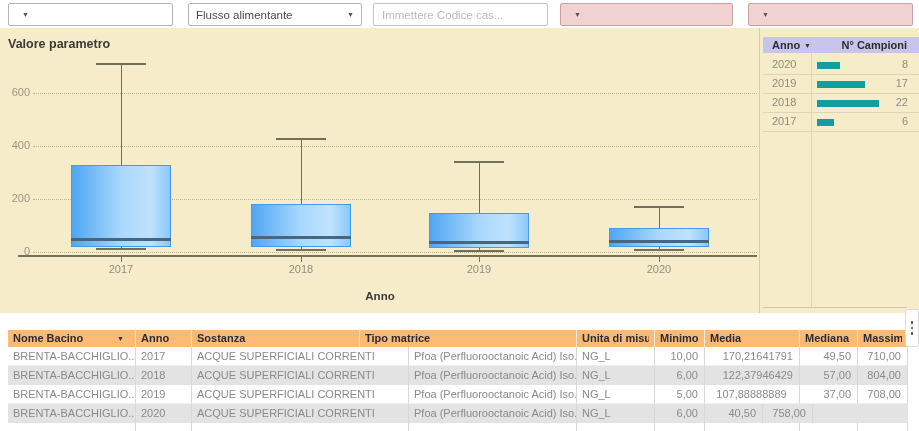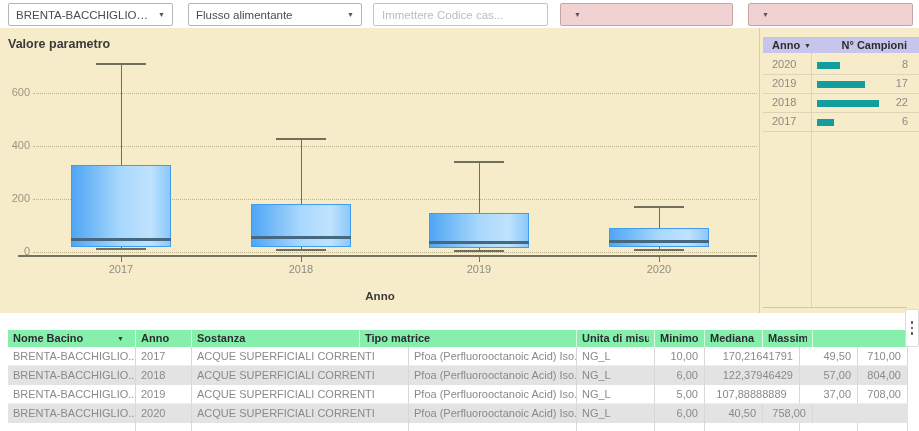--- a/index.html
+++ b/index.html
@@ -48,41 +48,40 @@
   #side-bottomline{position:absolute;left:3px;top:279px;width:144px;height:1px;background:#cfc8b0;}
 
   
   #kebab{position:absolute;left:905px;top:309px;width:14px;height:38px;background:#fff;
         border:1px solid #dcdcdc;border-radius:2px;display:flex;flex-direction:column;
         align-items:center;justify-content:center;gap:3px;cursor:pointer;z-index:5;}
   #kebab i{width:2.5px;height:2.5px;border-radius:50%;background:#444;}
 
   
   #data-table{position:absolute;left:8px;top:330px;width:900px;}
-  .t-header{display:flex;height:17px;background:#86efac;}
+  .t-header{display:flex;height:17px;background:#fdba74;}
   .t-hcell{font-size:11px;font-weight:bold;color:#2b2b33;line-height:17px;padding:0 5px;
         white-space:nowrap;overflow:hidden;border-right:1px solid rgba(255,255,255,.7);
         display:flex;align-items:center;cursor:pointer;}
   .t-hcell .grow{flex:1;overflow:hidden;}
   .t-hcell .sort{font-size:7px;color:#333;margin-right:6px;}
   .t-row{display:flex;height:19px;}
   .t-row.alt{background:#e3e3e3;}
   .t-cell{font-size:11px;color:#8a8a8a;line-height:19px;padding:0 5px;white-space:nowrap;
         overflow:hidden;border-right:1px solid #d8d8d8;}
   .t-cell.num{text-align:right;padding-right:6px;}
   .t-row:not(.alt) .t-cell{border-bottom:1px solid #efefef;}
 </style>
 </head>
 <body>
 
 <div id="stage">
 
   <div>
     <div class="ctrl" style="left:8px;width:165px;">
-      <span class="lbl">BRENTA-BACCHIGLIONE</span>
       <span class="arrow">▼</span>
     </div>
     <div class="ctrl" style="left:188px;width:174px;">
       <span class="lbl">Flusso alimentante</span>
       <span class="arrow">▼</span>
     </div>
     <input id="codice-input" style="left: 373px; width: 175px;" placeholder="Immettere Codice cas...">
     <div class="ctrl pink" style="left:560px;width:173px;">
       <span class="arrow">▼</span>
     </div>
@@ -191,20 +190,23 @@
         </div>
         <div class="t-hcell" style="width: 217px;">
           <div class="grow">Tipo matrice</div>
         </div>
         <div class="t-hcell" style="width: 78px;">
           <div class="grow">Unita di misura</div>
         </div>
         <div class="t-hcell" style="width: 50px; justify-content: flex-end;">
           <div class="grow">Minimo</div>
         </div>
+        <div class="t-hcell" style="width: 95px;">
+          <div class="grow">Media</div>
+        </div>
         <div class="t-hcell" style="width: 58px;">
           <div class="grow">Mediana</div>
         </div>
         <div class="t-hcell" style="width: 50px;">
           <div class="grow">Massimo</div>
         </div>
       </div>
       <div class="t-row">
         <div class="t-cell" style="width: 128px;">BRENTA-BACCHIGLIO...</div>
         <div class="t-cell" style="width: 56px;">2017</div>

